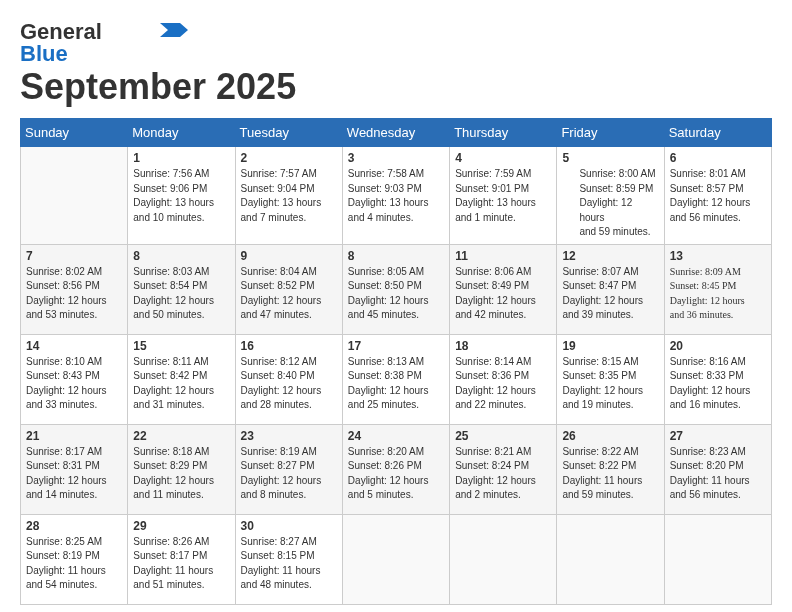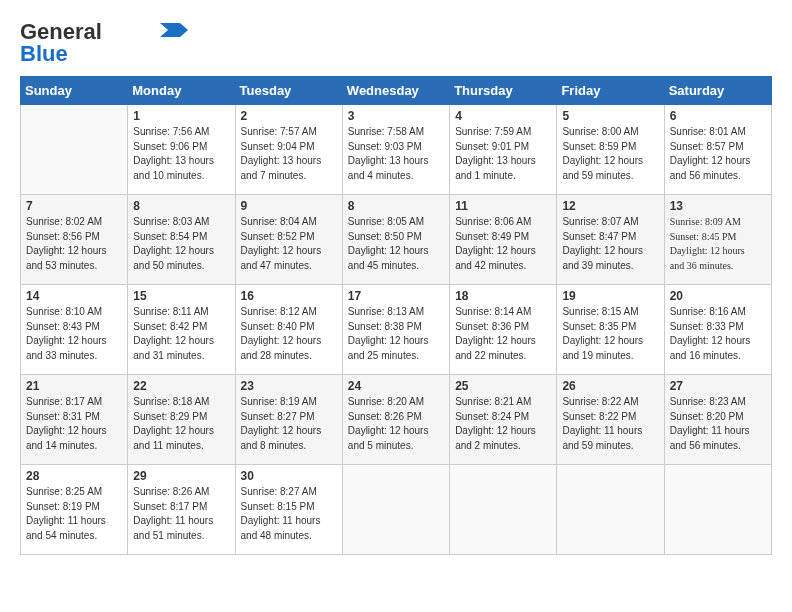--- a/index.html
+++ b/index.html
@@ -50,21 +50,21 @@
       width: 100%;
       border-collapse: collapse;
       font-size: 11px;
     }
     thead tr th {
       background-color: #2a6db5;
       color: #fff;
       padding: 6px 4px;
       text-align: left;
       font-size: 13px;
-      font-weight: bold;
+      font-weight: normal;
       border: 1px solid #2a6db5;
     }
     tbody tr td {
       border: 1px solid #ccc;
       vertical-align: top;
       padding: 4px 5px;
       height: 90px;
       width: calc(100% / 7);
     }
     tbody tr:nth-child(even) td {
@@ -98,20 +98,21 @@
       <span class="logo-text">
         <span>General</span>
       </span>
       <svg class="logo-arrow" viewBox="0 0 28 14">
         <polygon points="0,0 20,0 28,7 20,14 0,14 8,7" fill="#1a6fc4"></polygon>
       </svg>
     </div>
     <span class="logo-text" style="color:#1a6fc4; margin-top:-2px;">Blue</span>
   </div>
   <div class="title-block">
+    <div class="month-year">September 2025</div>
   </div>
 </div>
 
 <table>
   <thead>
     <tr>
     <th>Sunday</th>
         <th>Monday</th>
         <th>Tuesday</th>
         <th>Wednesday</th>
@@ -146,21 +147,21 @@
         </td>
         <td>
           <span class="day-num">4</span>
           <div class="cell-info" style="white-space: pre-line;">Sunrise: 7:59 AM
 Sunset: 9:01 PM
 Daylight: 13 hours
 and 1 minute.</div>
         </td>
         <td>
           <span class="day-num">5</span>
-          <div class="cell-info" style="white-space: pre-line;">Sunrise: 8:00 AM
+          <div class="cell-info" style="white-space: pre-line; margin-left: 17px;">Sunrise: 8:00 AM
 Sunset: 8:59 PM
 Daylight: 12 hours
 and 59 minutes.</div>
         </td>
         <td>
           <span class="day-num">6</span>
           <div class="cell-info" style="white-space: pre-line;">Sunrise: 8:01 AM
 Sunset: 8:57 PM
 Daylight: 12 hours
 and 56 minutes.</div>

